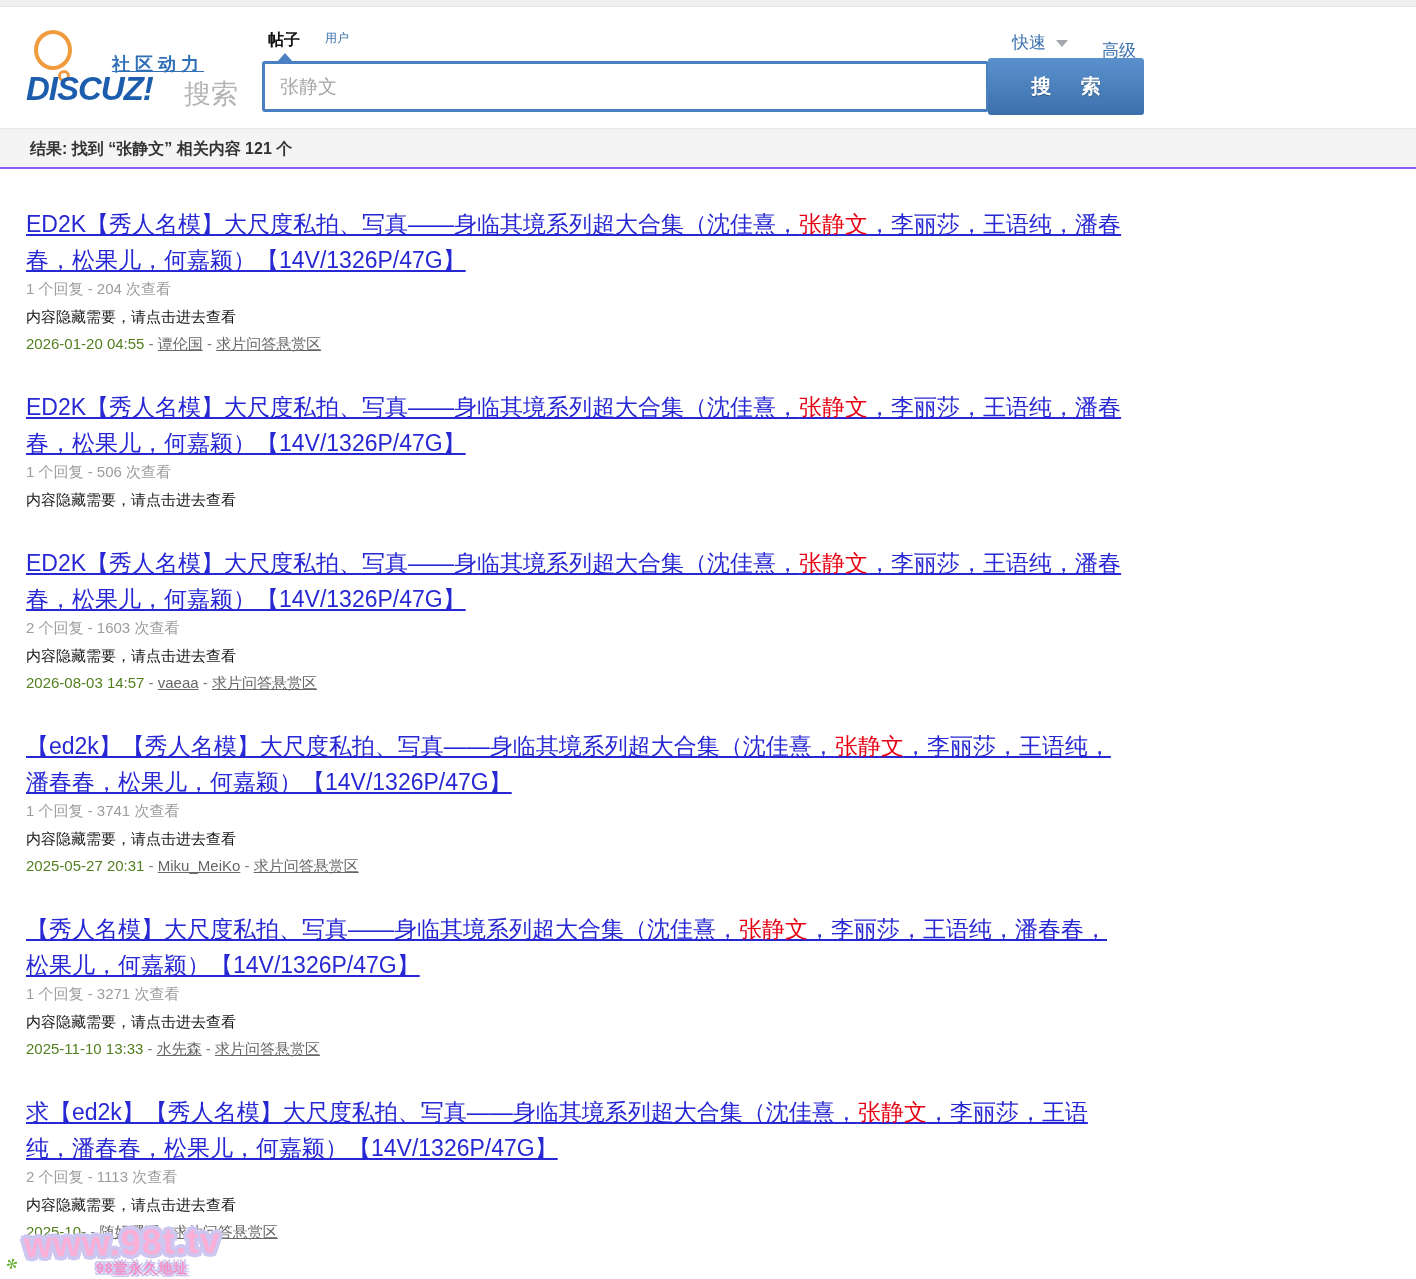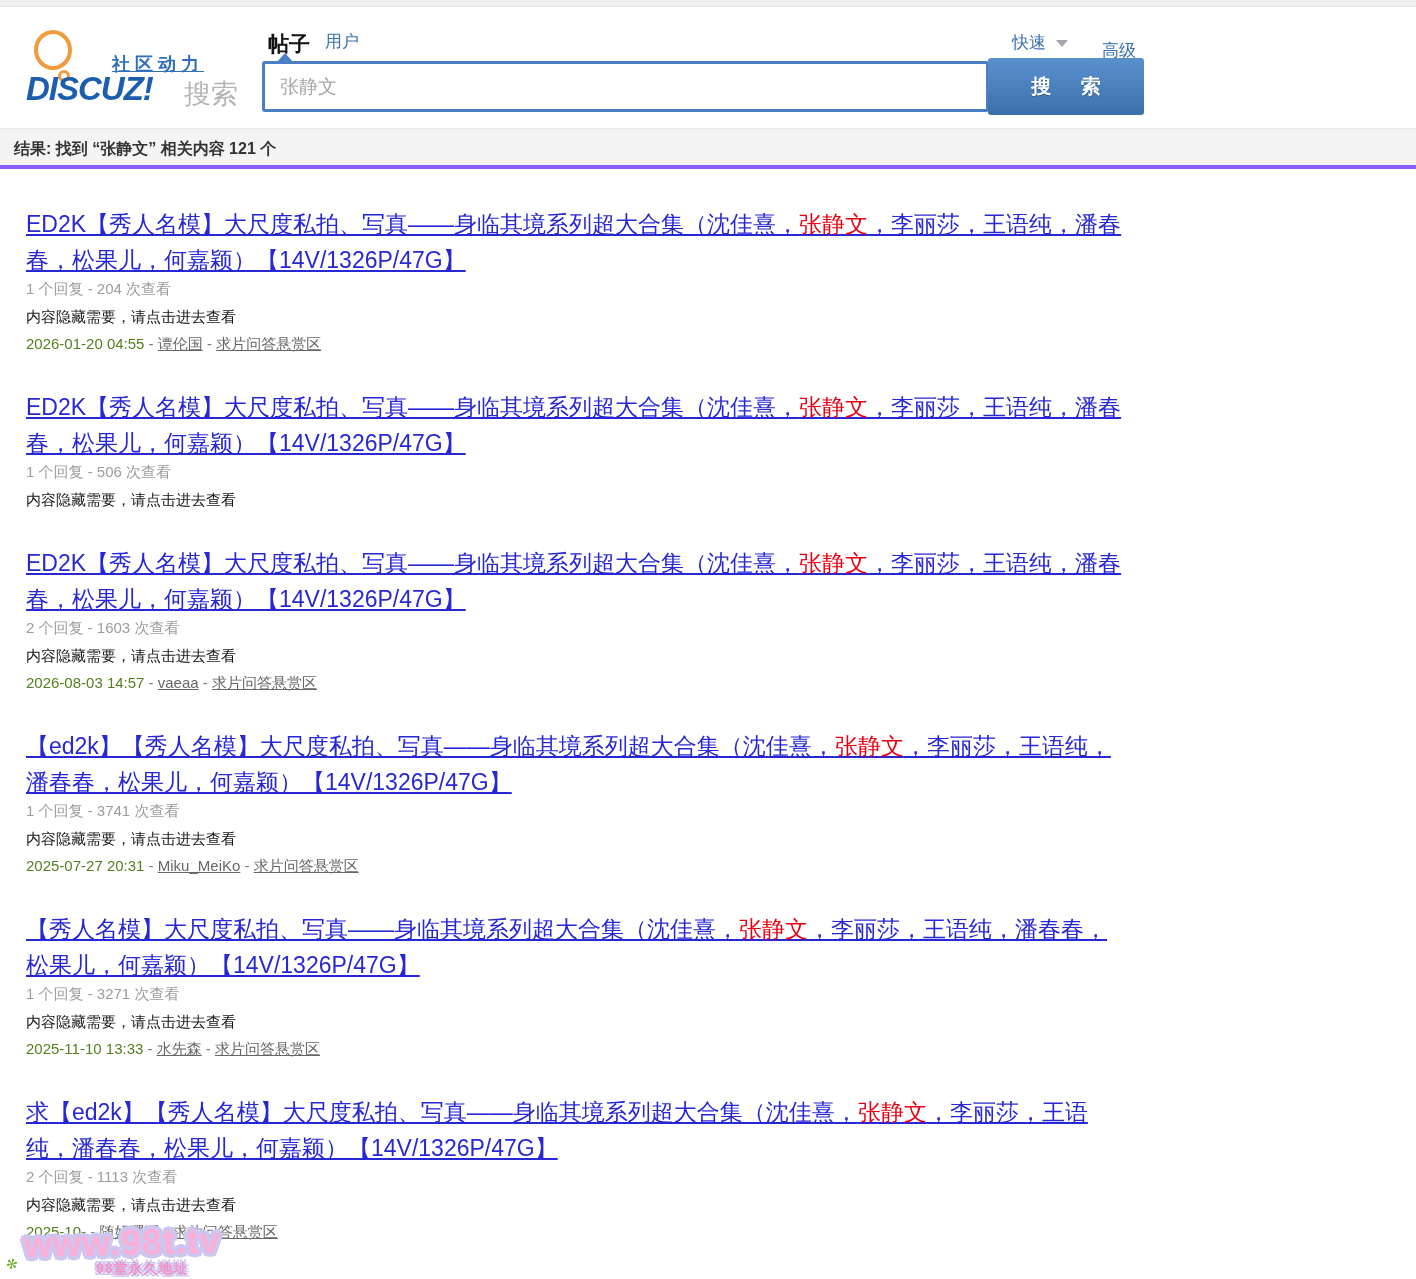--- a/index.html
+++ b/index.html
@@ -18,23 +18,23 @@
   .bubble-big { position:absolute; left:34px; top:22px; width:38px; height:40px;
     border:4px solid #f09c3e; border-radius:50%; background:#fff; }
   .bubble-mid { position:absolute; left:58px; top:62px; width:12px; height:12px;
     border:3px solid #f09c3e; border-radius:50%; background:#fff; }
   .logo-cn { position:absolute; left:112px; top:44px; font-size:18px; font-weight:600;
     color:#2e6fb7; letter-spacing:5px; white-space:nowrap;text-decoration:underline; }
   .logo-brand { position:absolute; left:26px; top:62px; font-size:33px; font-weight:800;
     font-style:italic; color:#1c5ead; letter-spacing:-1px; }
   .logo-suffix { position:absolute; left:184px; top:68px; font-size:27px; color:#b5b5b5; }
 
-  .tab-posts { position:absolute; left:268px; top:22px; font-size:21px; font-weight:bold;
+  .tab-posts { position:absolute; left:268px; top:22px; font-size:16px; font-weight:bold;
     color:#111; cursor:pointer; }
-  .tab-users { position:absolute; left:325px; top:22px; font-size:17px;
+  .tab-users { position:absolute; left:325px; top:22px; font-size:12px;
     color:#3a6fad; cursor:pointer; }
   .tab-notch { position:absolute; left:277px; top:45px; width:0; height:0;
     border-left:8px solid transparent; border-right:8px solid transparent;
     border-bottom:9px solid #4a80c3; }
 
   .search-input { position:absolute; left:262px; top:53px; width:727px; height:51px;
     border:3px solid #4a80c3; border-radius:3px; background:#fff;
     font-size:19px; color:#a6a6a6; padding-left:15px; outline:none;
     font-family:"Liberation Sans","DejaVu Sans",sans-serif; }
   .search-button { position:absolute; left:988px; top:50px; width:156px; height:57px;
@@ -47,22 +47,22 @@
   .link-quick { position:absolute; left:1012px; top:23px; font-size:17px;
     color:#3a6fad; cursor:pointer; }
   .quick-caret { position:absolute; left:1056px; top:32px; width:0; height:0;
     border-left:6px solid transparent; border-right:6px solid transparent;
     border-top:7px solid #a4a7b0; }
   .link-advanced { position:absolute; left:1102px; top:31px; font-size:17px;
     color:#3a6fad; cursor:pointer; }
 
   
   .results-bar { position:absolute; left:0; top:128px; width:1416px; height:41px;
-    background:#f4f4f4; border-top:1px solid #e8e8e8; border-bottom:4px solid #8b5cf6;
-    line-height:39px; padding-left:14px; font-size:16px; font-weight:bold; color:#333; }
+    background:#f4f4f4; border-top:1px solid #e8e8e8; border-bottom:2px solid #8b5cf6;
+    line-height:39px; padding-left:30px; font-size:16px; font-weight:bold; color:#333; }
 
   
   .results { position:absolute; left:26px; top:169px; width:1140px; padding-top:37px; }
   .result { margin-bottom:36px; }
   .result .title { display:block; font-size:23px; line-height:36px; color:#2727d3;
     text-decoration:underline; cursor:pointer; max-width:1140px; }
   .result .title .hl { color:#e60012; }
   .result .meta { margin-top:2px; font-size:15px; line-height:18px; color:#9c9c9c; }
   .result .note { margin-top:10px; font-size:15px; line-height:18px; color:#151515; }
   .result .dateline { margin-top:9px; font-size:15px; line-height:18px; color:#7a7a7a; }
@@ -136,21 +136,21 @@
     <div class="dateline">
       <span class="date">2026-08-03 14:57</span><span class="sep"> - </span><a class="author">vaeaa</a><span class="sep"> - </span><a class="forum">求片问答悬赏区</a>
     </div>
   </div>
 
   <div class="result">
     <a class="title"><span>【ed2k】【秀人名模】大尺度私拍、写真——身临其境系列超大合集（沈佳熹，</span><span class="hl">张静文</span><span>，李丽莎，王语纯，</span><br><span>潘春春，松果儿，何嘉颖）【14V/1326P/47G】</span></a>
     <div class="meta">1 个回复 - 3741 次查看</div>
     <div class="note">内容隐藏需要，请点击进去查看</div>
     <div class="dateline">
-      <span class="date">2025-07-27 20:31</span><span class="sep"> - </span><a class="author">Miku_MeiKo</a><span class="sep"> - </span><a class="forum">求片问答悬赏区</a>
+      <span class="date">2025-05-27 20:31</span><span class="sep"> - </span><a class="author">Miku_MeiKo</a><span class="sep"> - </span><a class="forum">求片问答悬赏区</a>
     </div>
   </div>
 
   <div class="result">
     <a class="title"><span>【秀人名模】大尺度私拍、写真——身临其境系列超大合集（沈佳熹，</span><span class="hl">张静文</span><span>，李丽莎，王语纯，潘春春，</span><br><span>松果儿，何嘉颖）【14V/1326P/47G】</span></a>
     <div class="meta">1 个回复 - 3271 次查看</div>
     <div class="note">内容隐藏需要，请点击进去查看</div>
     <div class="dateline">
       <span class="date">2025-11-10 13:33</span><span class="sep"> - </span><a class="author">水先森</a><span class="sep"> - </span><a class="forum">求片问答悬赏区</a>
     </div>

